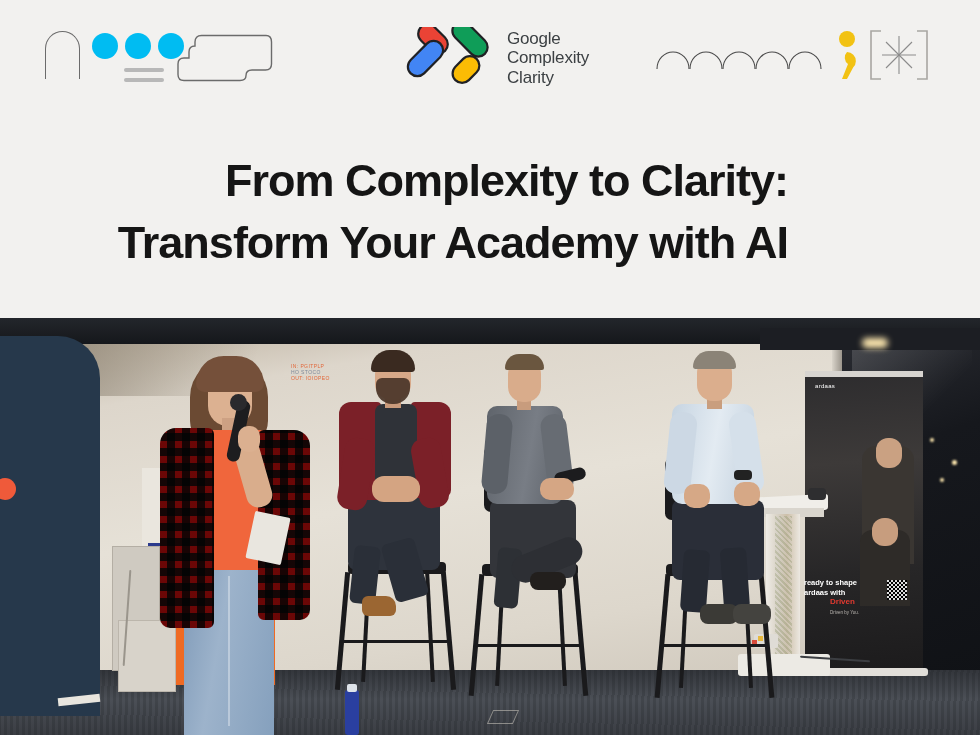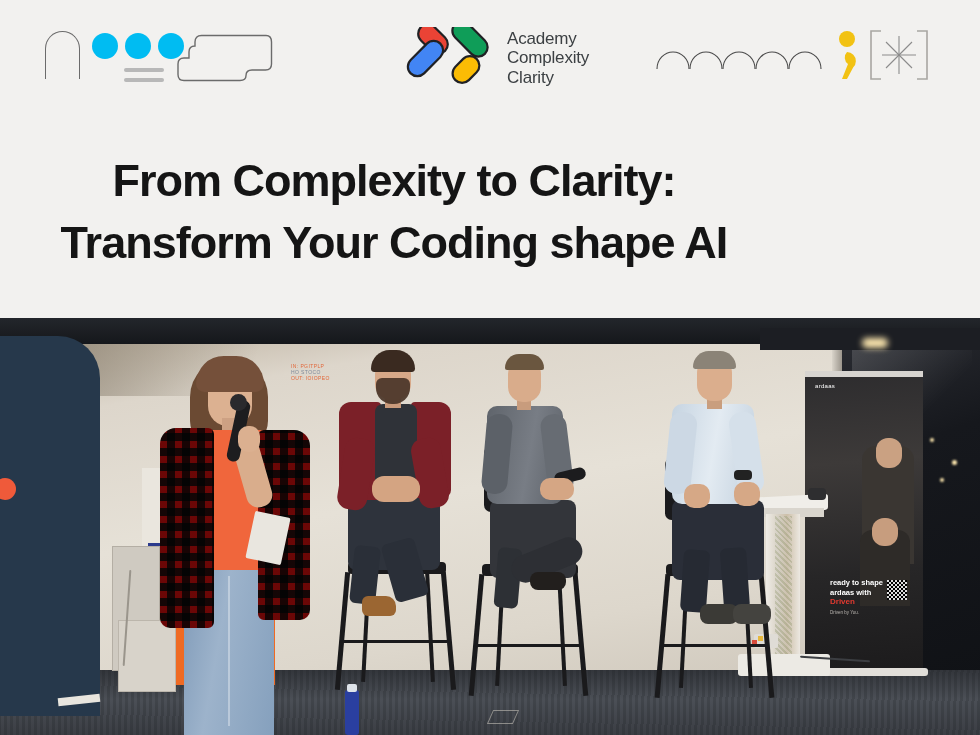--- a/index.html
+++ b/index.html
@@ -54,21 +54,21 @@
 
   
   .deco-right { position:absolute; left:655px; top:26px; width:280px; height:66px; }
   .arcs { position:absolute; left:0px; top:9px; }
   .semi { position:absolute; left:180px; top:4px; width:26px; height:50px; }
   .brackets { position:absolute; left:213px; top:3px; width:62px; height:52px; }
   .brackets svg { display:block; }
 
   
   .title-wrap {
-    position:absolute; left:0; top:150px; width:788px; text-align:center;
+    position:absolute; left:0; top:150px; width:788px; text-align:right;
   }
   .title-line {
     font-family:"Liberation Sans", sans-serif;
     font-weight:bold;
     font-size:45px;
     line-height:62px;
     color:#151515;
     letter-spacing:-1.0px;
   }
 
@@ -228,21 +228,21 @@
   .bottle-cap  { left:347px; top:366px; width:10px; height:8px; background:#dfe4ea; border-radius:2px; }
 
   
   .banner {
     left:805px; top:55px; width:118px; height:300px;
     background:linear-gradient(175deg,#2d2c2e 0%,#3d3a39 30%,#272627 66%,#1c1b1c 100%);
   }
   .banner-top { left:805px; top:53px; width:118px; height:6px; background:#d7d4d0; }
   .banner-base { left:800px; top:350px; width:128px; height:8px; background:#e2dfda; border-radius:3px; }
   .banner-logo { left:815px; top:65px; font-size:6px; color:#fff; letter-spacing:0.3px; }
-  .banner-txt1 { left:830px; top:260px; font-size:7.5px; font-weight:bold; color:#ffffff; line-height:9.5px; }
+  .banner-txt1 { left:804px; top:260px; font-size:7.5px; font-weight:bold; color:#ffffff; line-height:9.5px; }
   .banner-txt2 { left:830px; top:279px; font-size:8px; font-weight:bold; color:#e23a30; }
   .banner-txt3 { left:830px; top:292px; font-size:4.5px; color:#b9b5b0; }
   .banner-qr { left:887px; top:262px; width:20px; height:20px;
     background:repeating-linear-gradient(0deg,#fff 0px,#fff 2px,#222 2px,#222 4px),
                repeating-linear-gradient(90deg,#fff 0px,#fff 2px,#222 2px,#222 4px);
     background-blend-mode:difference; }
   .banner-p1 { left:862px; top:128px; width:52px; height:118px; background:#3a3632; border-radius:14px 14px 0 0; }
   .banner-p1h { left:876px; top:120px; width:26px; height:30px; background:#caa182; border-radius:12px; }
   .banner-p2 { left:860px; top:212px; width:50px; height:76px; background:#2e2b28; border-radius:12px 12px 0 0; }
   .banner-p2h { left:872px; top:200px; width:26px; height:28px; background:#c79d7e; border-radius:12px; }
@@ -298,21 +298,21 @@
 
               <rect x="1.5" y="22" width="42" height="19" rx="9.5" transform="rotate(-45 22.5 31.5)" fill="#4285F4"></rect>
 
               <rect x="46" y="2.5" width="42" height="19" rx="9.5" transform="rotate(45 67 12)" fill="#0F9D58"></rect>
 
               <rect x="48" y="33" width="30" height="19" rx="9.5" transform="rotate(-45 63 42.5)" fill="#FBBC04"></rect>
             </g>
           </svg>
         </div>
         <div class="gdg-text">
-          <div>Academy</div>
+          <div>Google</div>
           <div>Complexity</div>
           <div>Clarity</div>
         </div>
       </div>
 
       <div class="deco-right">
         <div class="arcs">
           <svg width="170" height="36" viewBox="0 0 170 36" fill="none" stroke="#4a4a4a" stroke-width="1.1">
             <path d="M2 34 A16 17 0 0 1 34 34"></path>
             <path d="M35 34 A16 17 0 0 1 67 34"></path>
@@ -338,21 +338,21 @@
               <line x1="44" y1="13" x2="18" y2="39"></line>
             </g>
           </svg>
         </div>
       </div>
 
     </div>
 
     <div class="title-wrap">
       <div class="title-line">From Complexity to Clarity:</div>
-      <div class="title-line">Transform Your Coding shape AI</div>
+      <div class="title-line">Transform Your Academy with AI</div>
     </div>
 
   </div>
 
   <div class="photo">
 
     <div class="ph-layer wall"></div>
     <div class="ph-layer wall-shadow"></div>
     <div class="ph-layer window"></div>
     <div class="ph-layer window-glare"></div>

